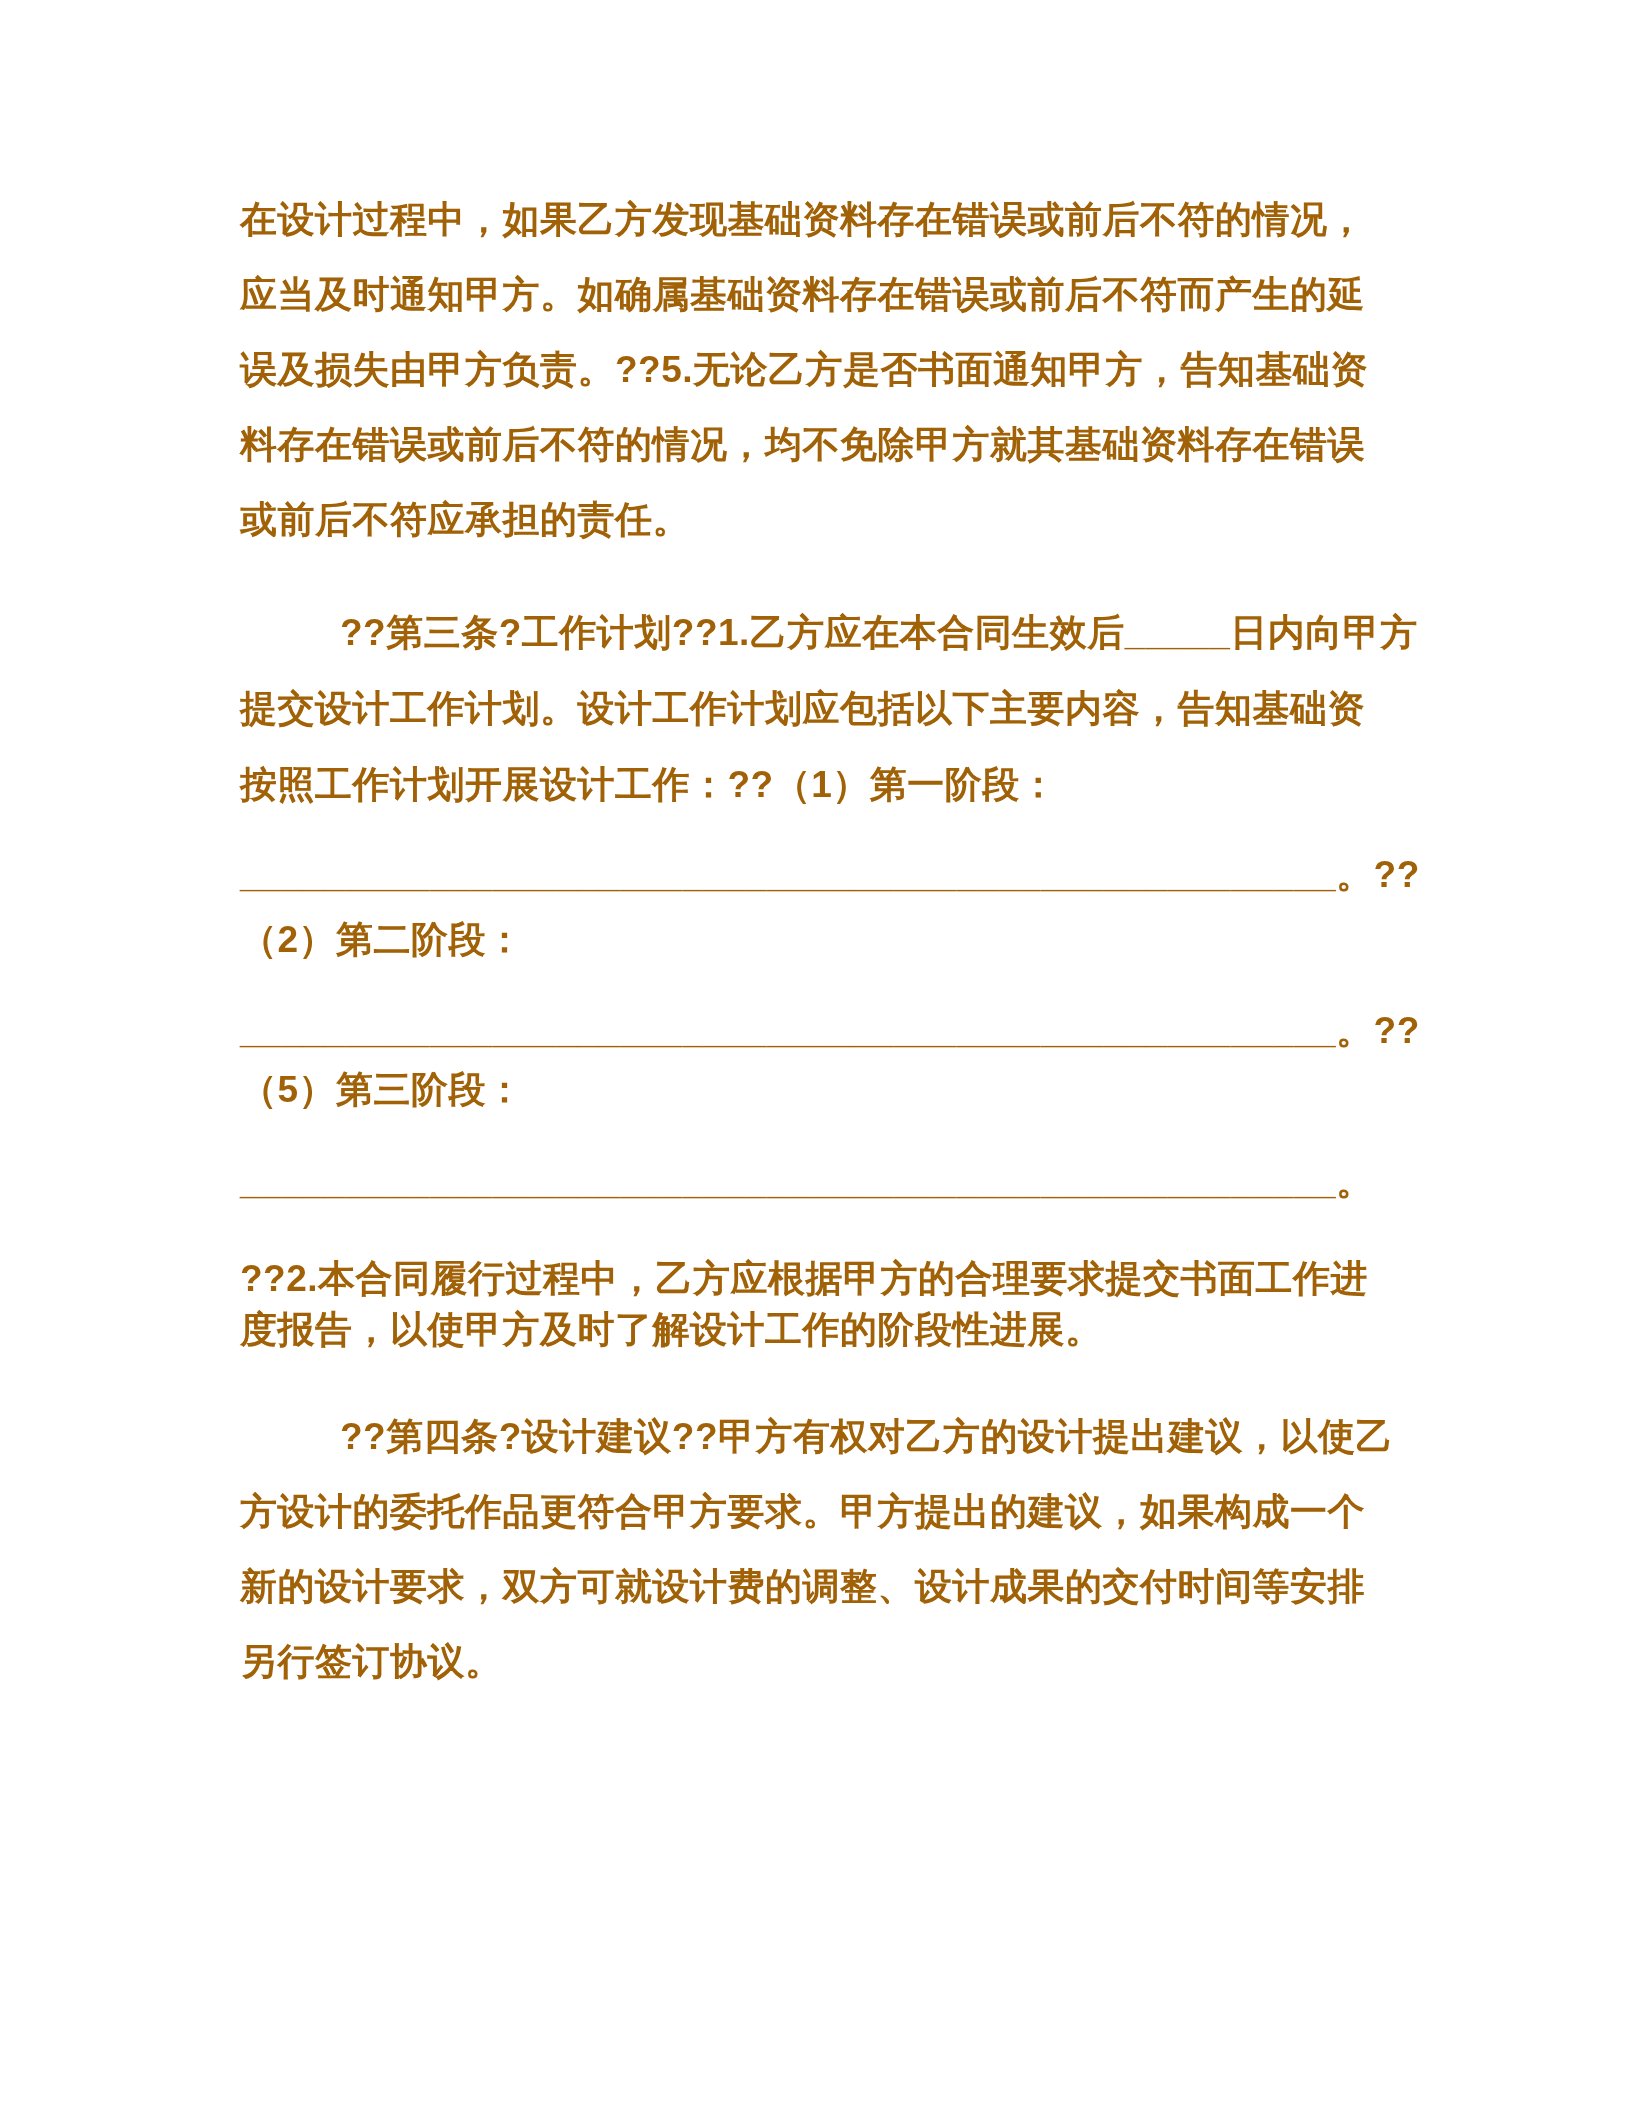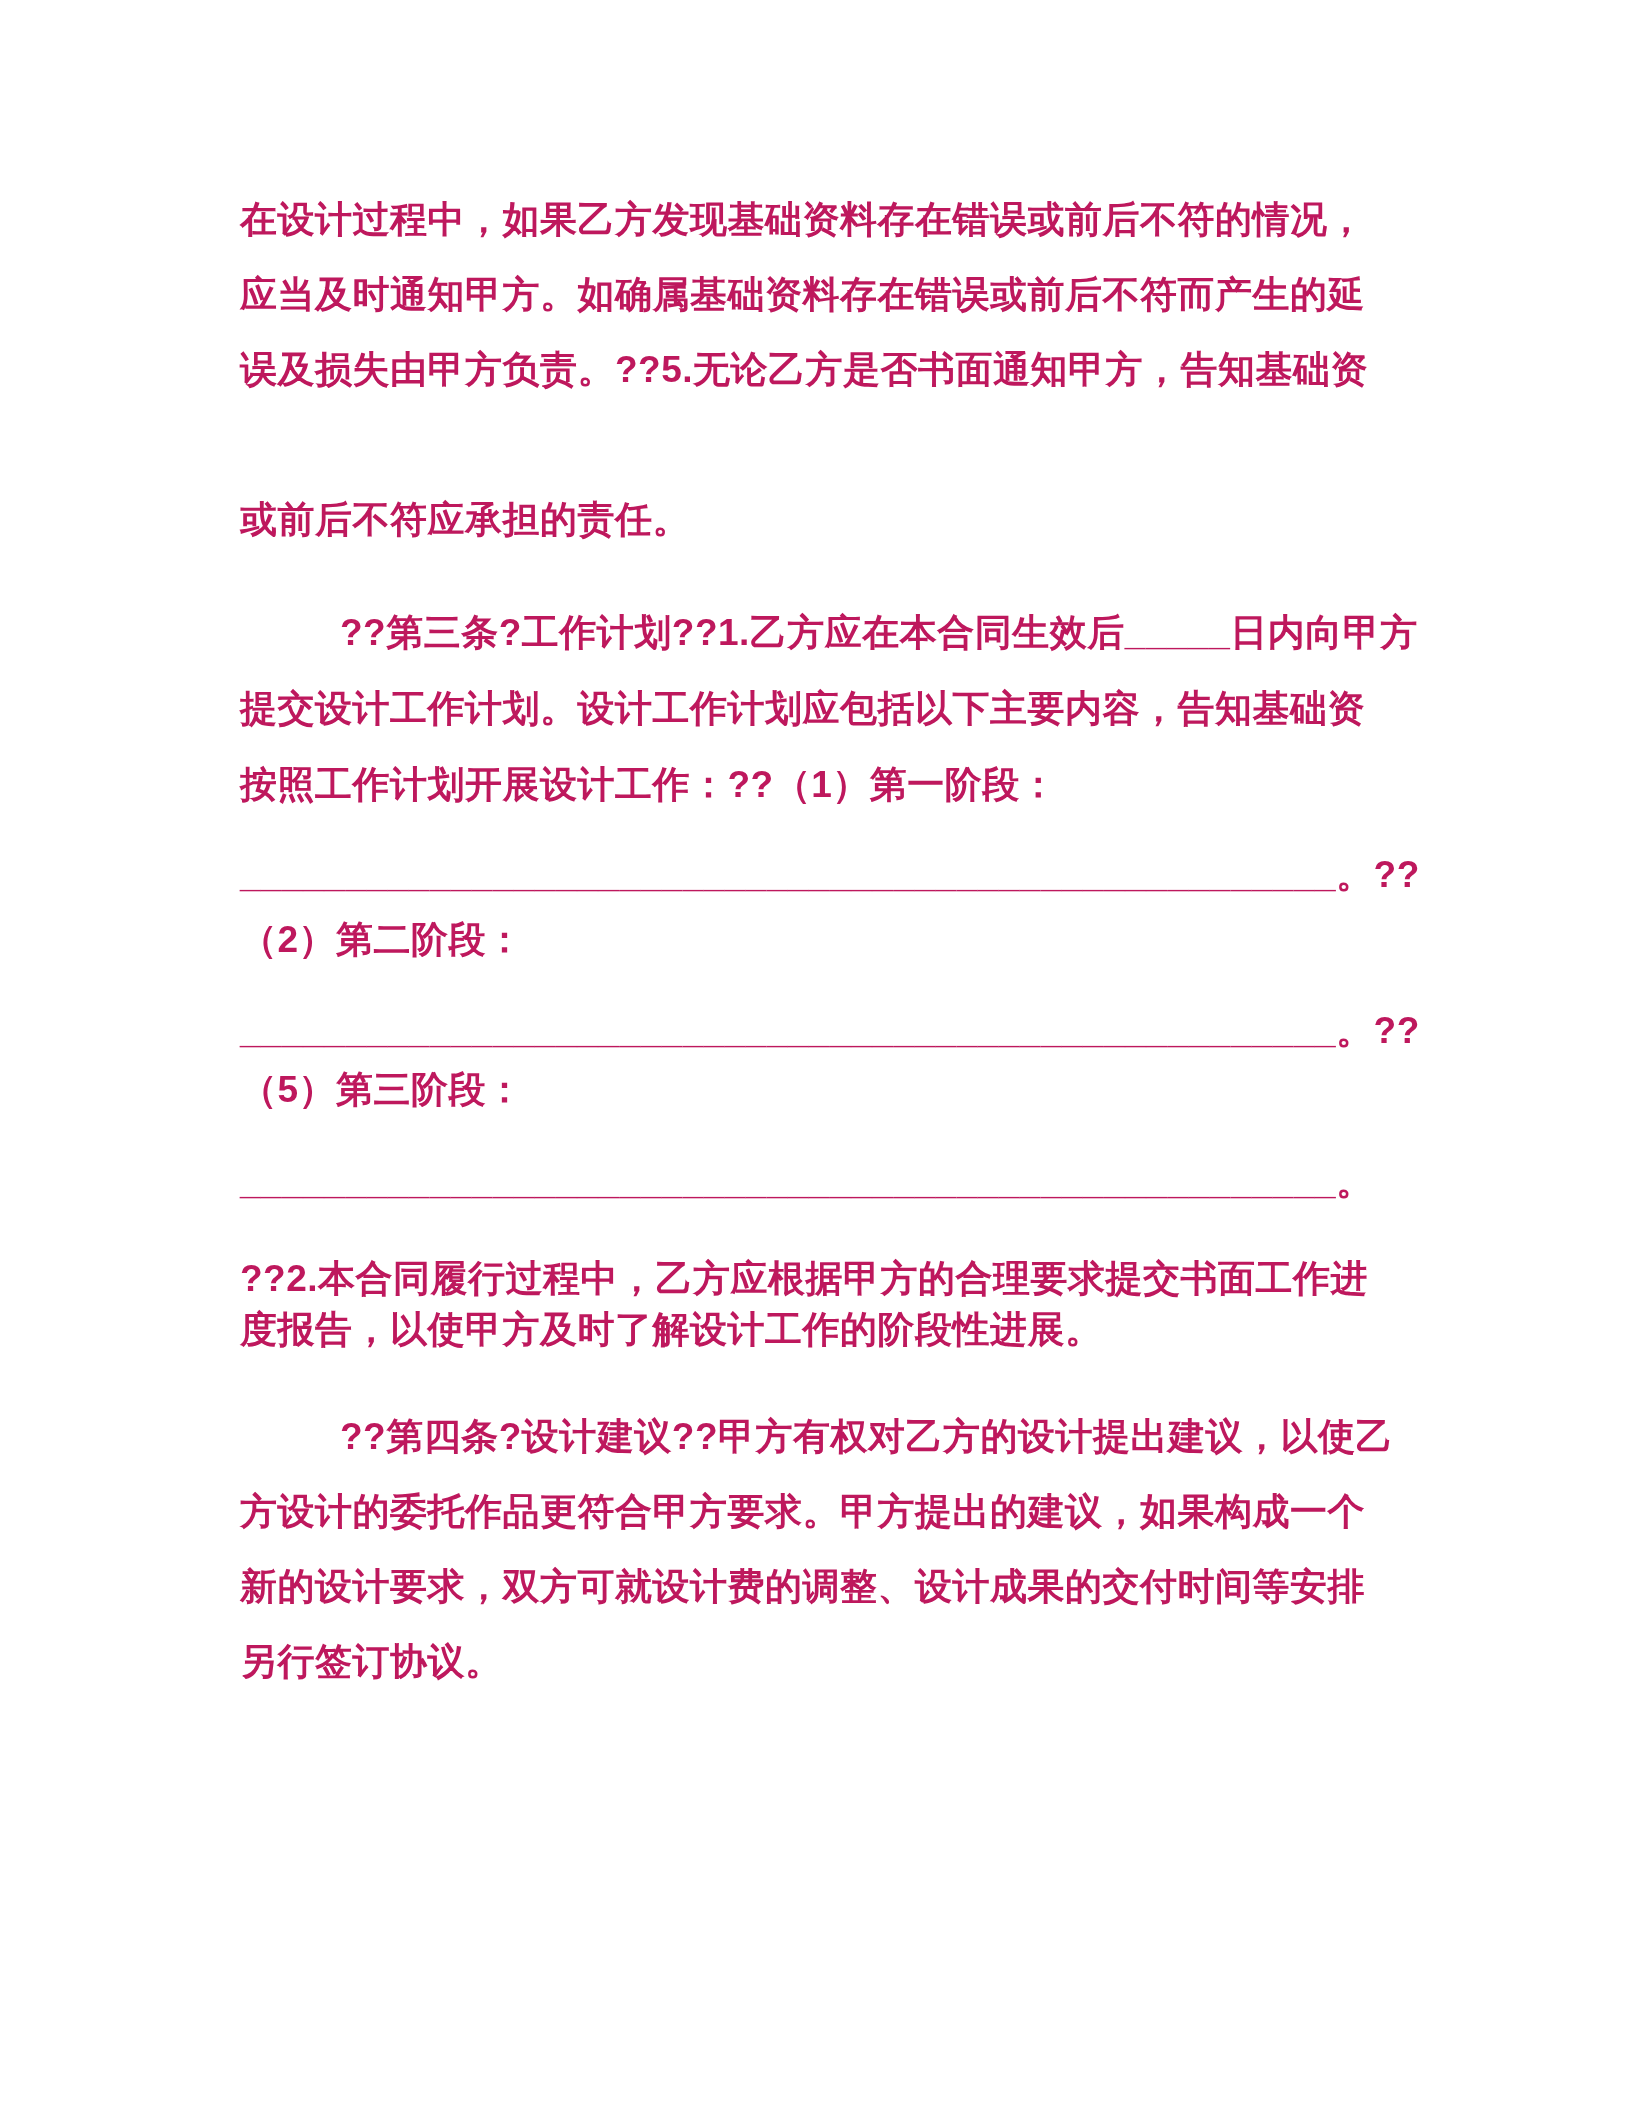--- a/index.html
+++ b/index.html
@@ -8,21 +8,21 @@
     background: #ffffff;
   }
   .page {
     position: relative;
     width: 1632px;
     height: 2112px;
     background: #ffffff;
     font-family: "Liberation Sans", sans-serif;
     font-weight: 700;
     font-size: 37px;
-    color: #be185d;
+    color: #a16207;
     overflow: hidden;
   }
   .line {
     position: absolute;
     left: 240px;
     line-height: 37px;
     white-space: nowrap;
     letter-spacing: 0.5px;
   }
   .line.indent {
@@ -31,20 +31,21 @@
   }
 </style>
 </head>
 <body>
 
 <div class="page">
 
   <div class="line" style="top:201px">在设计过程中，如果乙方发现基础资料存在错误或前后不符的情况，</div>
   <div class="line" style="top:276px">应当及时通知甲方。如确属基础资料存在错误或前后不符而产生的延</div>
   <div class="line" style="top:351px">误及损失由甲方负责。??5.无论乙方是否书面通知甲方，告知基础资</div>
+  <div class="line" style="top:426px">料存在错误或前后不符的情况，均不免除甲方就其基础资料存在错误</div>
   <div class="line" style="top:501px">或前后不符应承担的责任。</div>
 
   <div class="line indent" style="top:614px">??第三条?工作计划??1.乙方应在本合同生效后_____日内向甲方</div>
   <div class="line" style="top:690px">提交设计工作计划。设计工作计划应包括以下主要内容，告知基础资</div>
   <div class="line" style="top:766px">按照工作计划开展设计工作：??（1）第一阶段：</div>
   <div class="line" style="top:856px">____________________________________________________。??</div>
   <div class="line" style="top:921px">（2）第二阶段：</div>
   <div class="line" style="top:1012px">____________________________________________________。??</div>
   <div class="line" style="top:1071px">（5）第三阶段：</div>
   <div class="line" style="top:1163px">____________________________________________________。</div>

